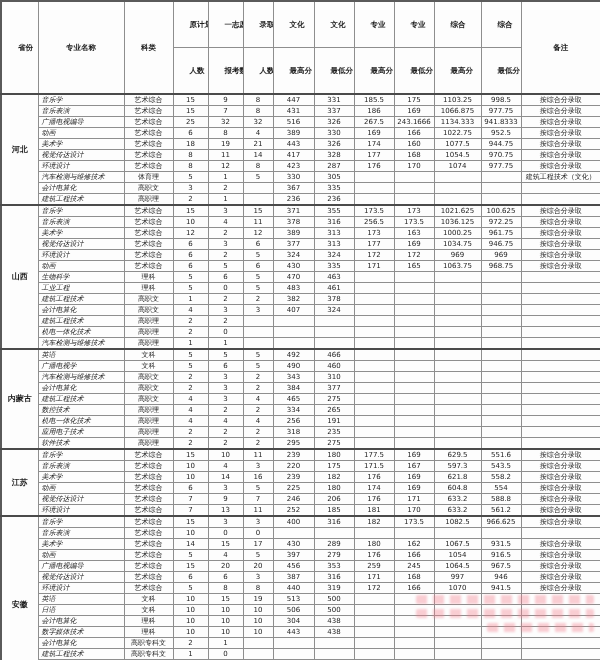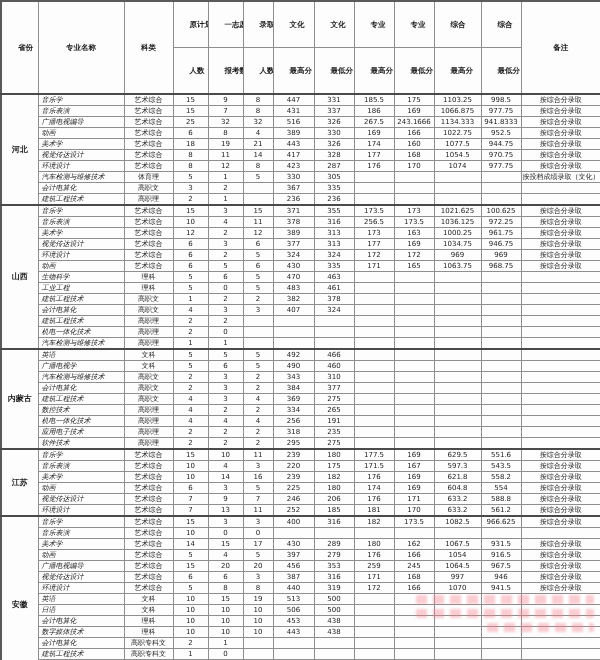--- a/index.html
+++ b/index.html
@@ -171,21 +171,21 @@
           <td>体育理</td>
           <td>5</td>
           <td>1</td>
           <td>5</td>
           <td>330</td>
           <td>305</td>
           <td></td>
           <td></td>
           <td></td>
           <td></td>
-          <td>按投档成绩录取（文化）</td>
+          <td>建筑工程技术（文化）</td>
         </tr>
         <tr>
           <td class="major">会计电算化</td>
           <td>高职文</td>
           <td>3</td>
           <td>2</td>
           <td></td>
           <td>367</td>
           <td>335</td>
           <td></td>
@@ -447,21 +447,21 @@
           <td></td>
           <td></td>
           <td></td>
         </tr>
         <tr>
           <td class="major">建筑工程技术</td>
           <td>高职文</td>
           <td>4</td>
           <td>3</td>
           <td>4</td>
-          <td>369</td>
+          <td>465</td>
           <td>275</td>
           <td></td>
           <td></td>
           <td></td>
           <td></td>
           <td></td>
         </tr>
         <tr>
           <td class="major">数控技术</td>
           <td>高职理</td>
@@ -729,21 +729,21 @@
           <td></td>
           <td></td>
           <td></td>
         </tr>
         <tr>
           <td class="major">会计电算化</td>
           <td>理科</td>
           <td>10</td>
           <td>10</td>
           <td>10</td>
-          <td>453</td>
+          <td>304</td>
           <td>438</td>
           <td></td>
           <td></td>
           <td></td>
           <td></td>
           <td></td>
         </tr>
         <tr>
           <td class="major">数字媒体技术</td>
           <td>理科</td>

